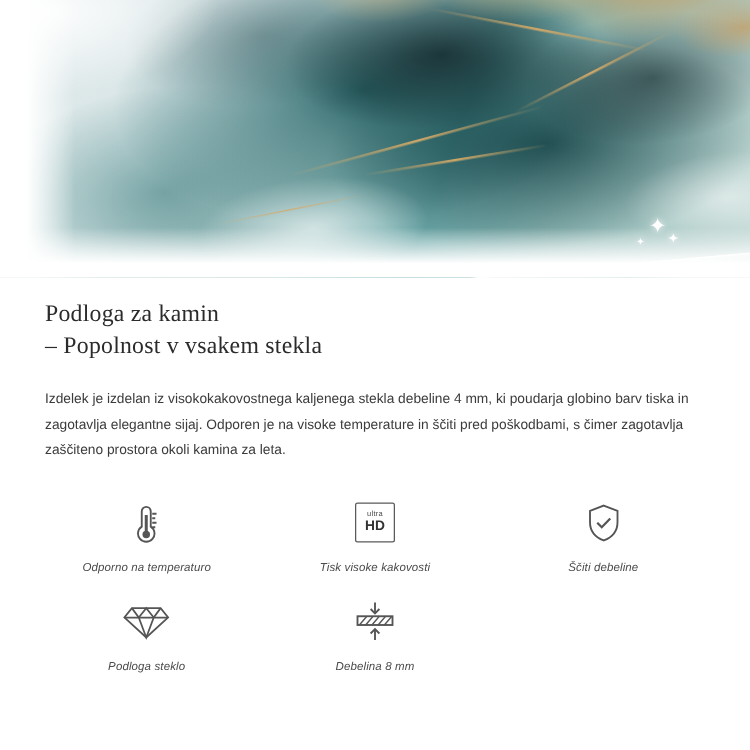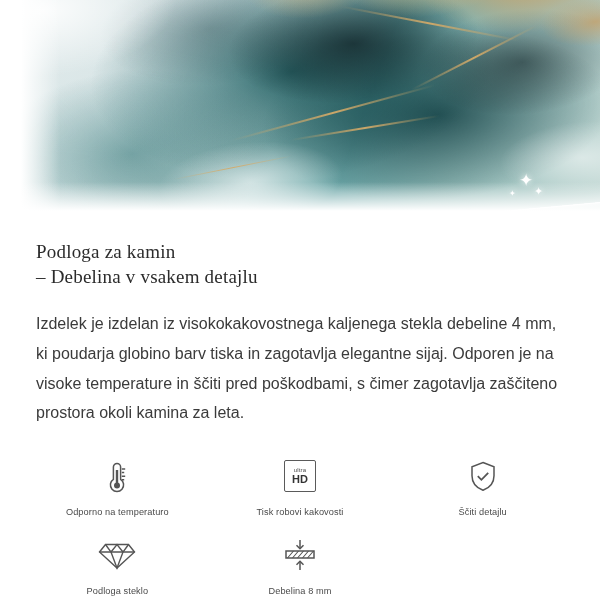--- a/index.html
+++ b/index.html
@@ -133,21 +133,21 @@
     font-family: "Liberation Serif", serif;
     font-weight: 400;
     font-size: 19px;
     line-height: 1.30;
     color: #2b2b2b;
     letter-spacing: 0.2px;
   }
   .headline .line2 { display: block; }
   .body-copy {
     margin: 20px 0 0 0;
-    font-size: 16px;
+    font-size: 11px;
     line-height: 1.85;
     color: #3b3b3b;
     max-width: 530px;
   }
 
   
   .features {
     margin-top: 26px;
     display: grid;
     grid-template-columns: repeat(3, 1fr);
@@ -168,20 +168,21 @@
     align-items: center;
     justify-content: center;
     color: #555555;
   }
   .feature-label {
     margin-top: 9px;
     font-size: 9.2px;
     color: #4a4a4a;
     text-align: left;
     letter-spacing: 0.1px;
+    font-style: italic;
   }
   .ultrahd {
     width: 30px;
     height: 30px;
     border: 1.6px solid #5a5a5a;
     border-radius: 2px;
     display: flex;
     flex-direction: column;
     align-items: center;
     justify-content: center;
@@ -221,21 +222,21 @@
     <div class="hero-mask-left"></div>
     <div class="hero-mask-bottom"></div>
     <span class="sparkle sp1">✦</span>
     <span class="sparkle sp2">✦</span>
     <span class="sparkle sp3">✦</span>
   </div>
 
   <div class="content">
     <h1 class="headline">
       <span>Podloga za kamin</span>
-      <span class="line2">– Debelina v vsakem detajlu</span>
+      <span class="line2">– Popolnost v vsakem stekla</span>
     </h1>
     <p class="body-copy">Izdelek je izdelan iz visokokakovostnega kaljenega stekla debeline 4 mm, ki poudarja globino barv tiska in zagotavlja elegantne sijaj. Odporen je na visoke temperature in ščiti pred poškodbami, s čimer zagotavlja zaščiteno prostora okoli kamina za leta.</p>
   </div>
 
   <div class="features">
 
     <div class="feature">
       <div class="feature-icon">
         <svg width="34" height="38" viewBox="0 0 34 38" fill="none" stroke="#555555" stroke-width="1.5">
           <path d="M17 6.5a3.6 3.6 0 0 1 3.6 3.6v12.2a6.6 6.6 0 1 1-7.2 0V10.1A3.6 3.6 0 0 1 17 6.5z"></path>
@@ -247,31 +248,31 @@
       <div class="feature-label">Odporno na temperaturo</div>
     </div>
 
     <div class="feature">
       <div class="feature-icon">
         <div class="ultrahd">
           <span class="u-small">ultra</span>
           <span class="u-big">HD</span>
         </div>
       </div>
-      <div class="feature-label">Tisk robovi kakovosti</div>
+      <div class="feature-label">Tisk visoke kakovosti</div>
     </div>
 
     <div class="feature">
       <div class="feature-icon">
         <svg width="36" height="38" viewBox="0 0 36 38" fill="none" stroke="#555555" stroke-width="1.5">
           <path d="M18 5.5l11 4.2v9c0 7.2-4.7 12.2-11 14.6-6.3-2.4-11-7.4-11-14.6v-9l11-4.2z"></path>
           <path d="M12.8 19.2l3.6 3.6 6.8-7" stroke-width="1.8"></path>
         </svg>
       </div>
-      <div class="feature-label">Ščiti detajlu</div>
+      <div class="feature-label">Ščiti debeline</div>
     </div>
 
     <div class="feature">
       <div class="feature-icon">
         <svg width="40" height="34" viewBox="0 0 40 34" fill="none" stroke="#555555" stroke-width="1.4">
           <path d="M8.5 6.5h23l6 7.5L20 30 2.5 14l6-7.5z"></path>
           <path d="M2.5 14h35"></path>
           <path d="M8.5 6.5L14 14l6 16 6-16 5.5-7.5"></path>
           <path d="M14 14l6-7.5 6 7.5"></path>
         </svg>

